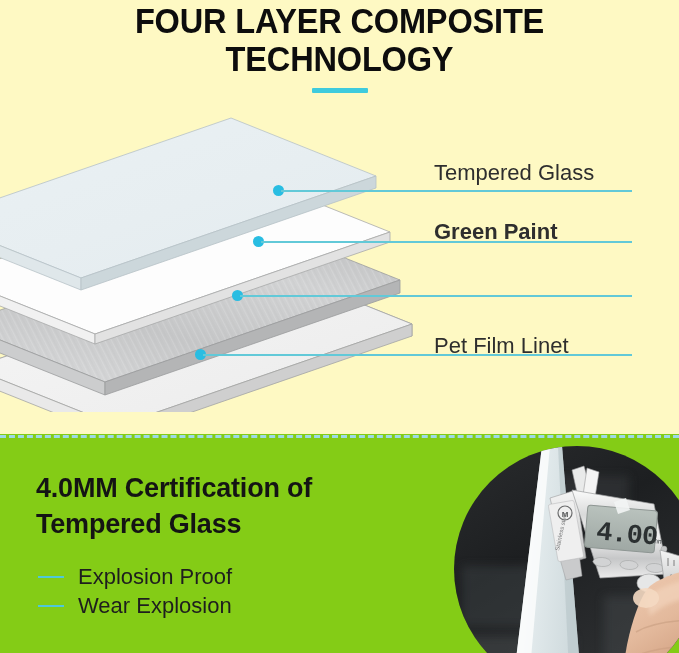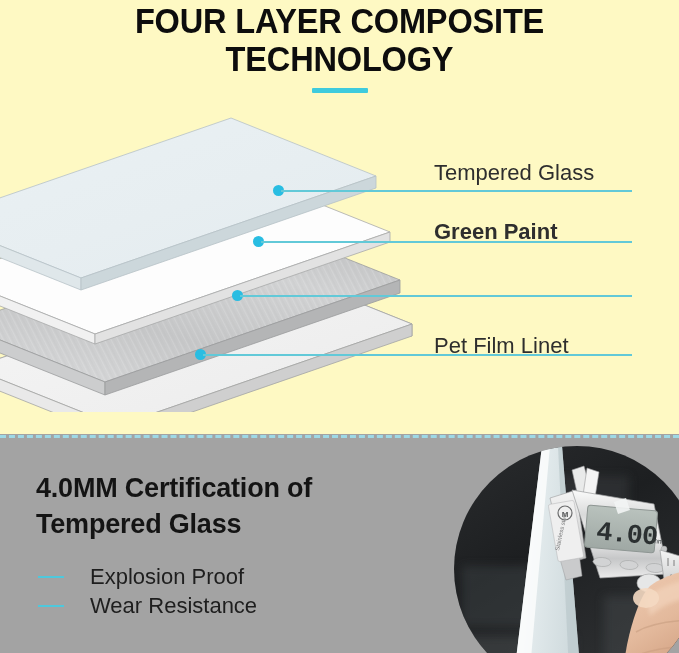--- a/index.html
+++ b/index.html
@@ -82,21 +82,21 @@
     white-space: nowrap;
   }
 
   
   #bottom-panel {
     position: absolute;
     left: 0;
     top: 434px;
     width: 679px;
     height: 219px;
-    background: #a3a3a3;
+    background: #84cc16;
     overflow: hidden;
   }
   #panel-dashed-top {
     position: absolute;
     left: 0; top: 1px;
     width: 679px;
     height: 0;
     border-top: 3px dashed #9ed9e6;
   }
 
@@ -116,21 +116,20 @@
   #feature-list {
     position: absolute;
     left: 38px;
     top: 128px;
     width: 330px;
   }
   .feature-item {
     display: flex;
     align-items: center;
     height: 29px;
-    gap: 12px;
   }
   .feature-dash {
     width: 26px;
     height: 2px;
     background: #4ec8dc;
     margin-right: 14px;
     flex: 0 0 auto;
   }
   .feature-text {
     font-size: 22px;
@@ -239,21 +238,21 @@
   <div id="cert-heading">4.0MM Certification of
 Tempered Glass</div>
 
   <div id="feature-list">
     <div class="feature-item">
       <span class="feature-dash"></span>
       <span class="feature-text">Explosion Proof</span>
     </div>
     <div class="feature-item">
       <span class="feature-dash"></span>
-      <span class="feature-text">Wear Resistance</span>
+      <span class="feature-text">Wear Explosion</span>
     </div>
   </div>
 </div>
 
 <div id="caliper-photo">
   <svg width="246" height="246" viewBox="0 0 246 246" xmlns="http://www.w3.org/2000/svg">
     <defs>
       <linearGradient id="bgDark" x1="0" y1="0" x2="0.6" y2="1">
         <stop offset="0%" stop-color="#2a2c2e"></stop>
         <stop offset="45%" stop-color="#1d1f21"></stop>

